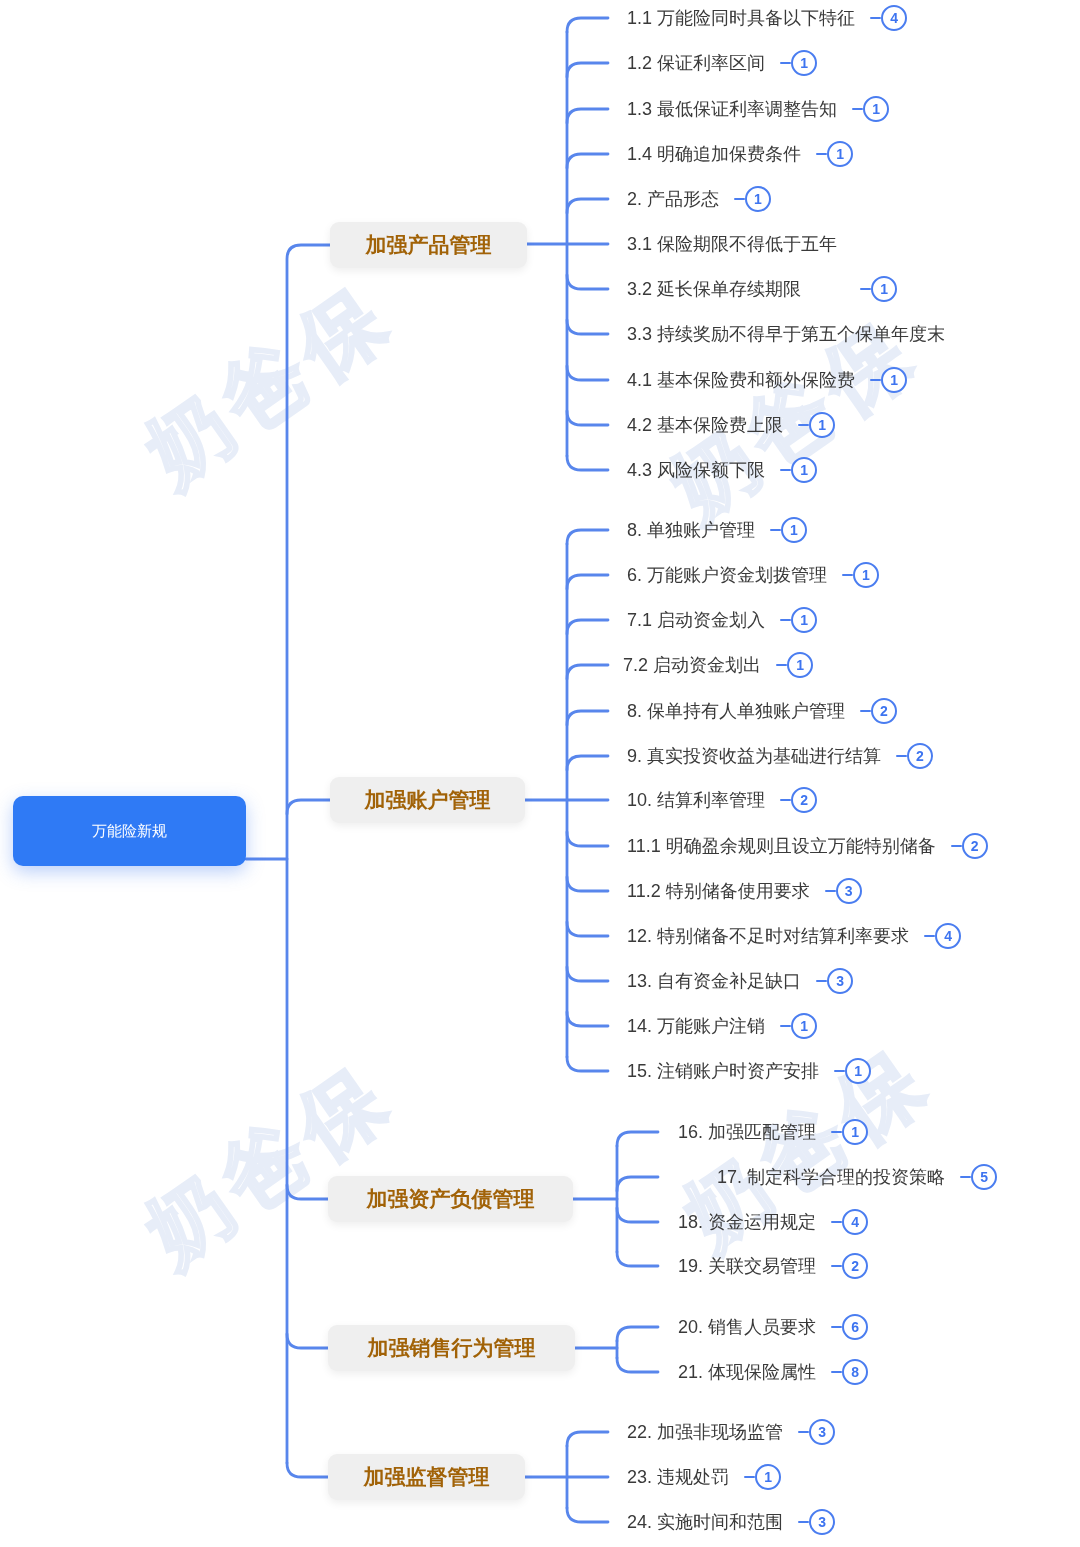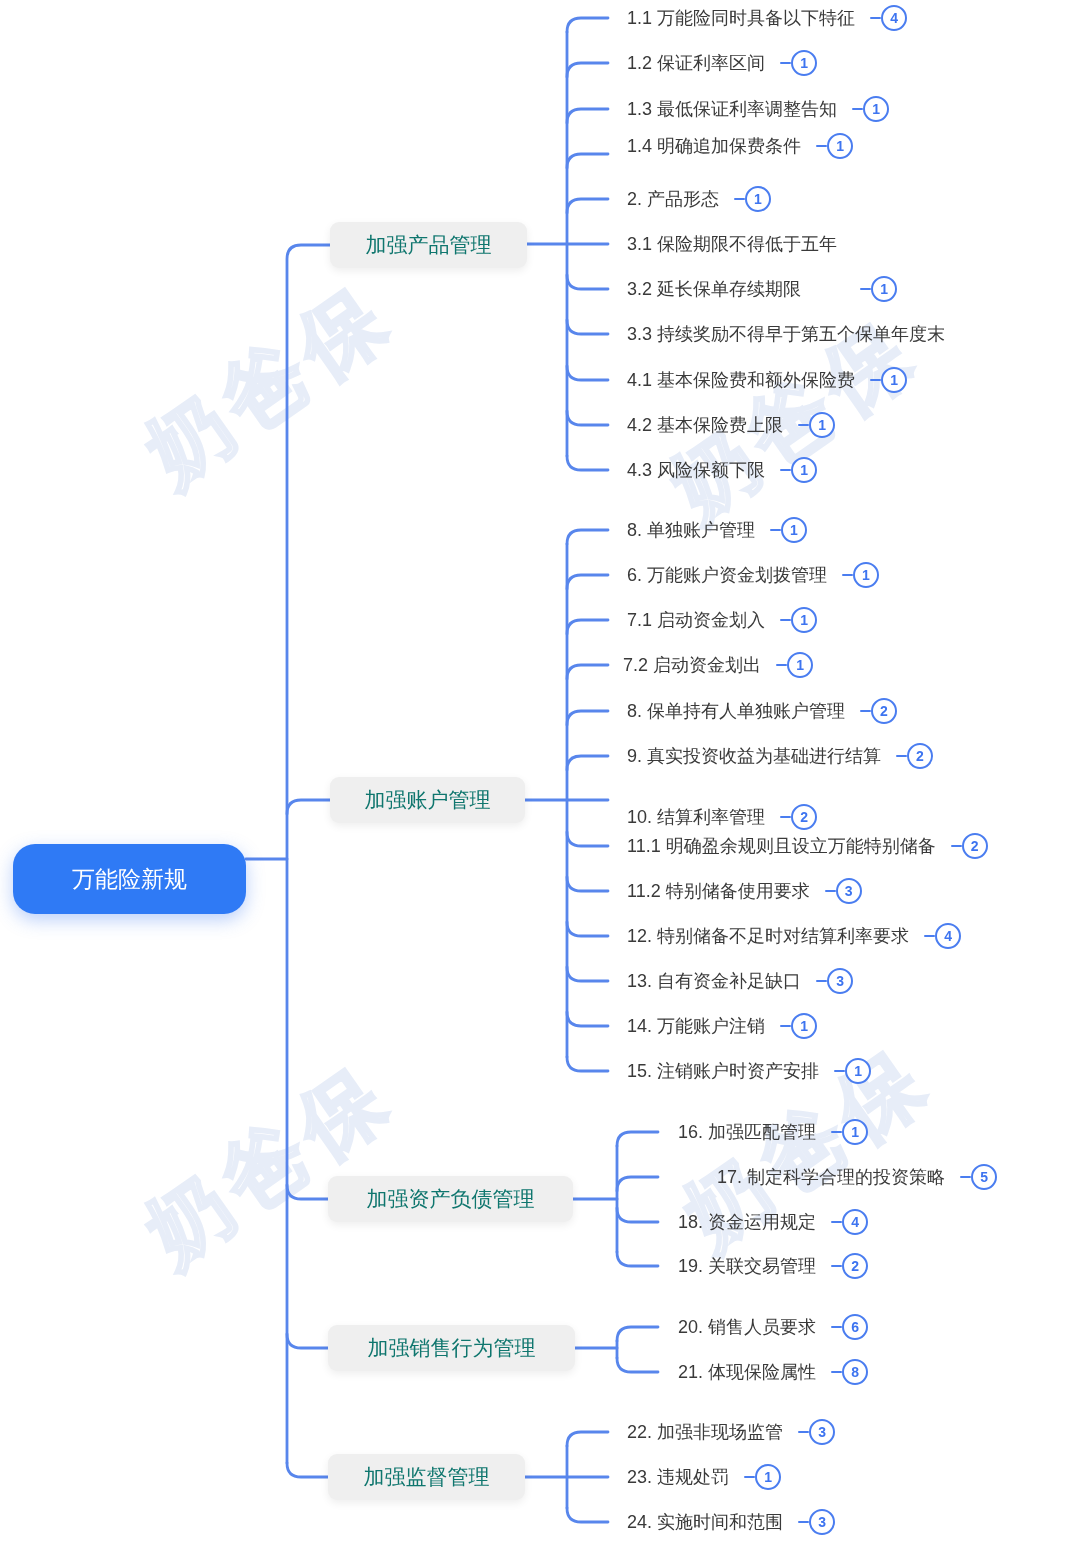--- a/index.html
+++ b/index.html
@@ -21,33 +21,33 @@
     transform:translate(-50%,-50%) rotate(-35deg);
     white-space:nowrap;
     z-index:0;
     user-select:none;
   }
   
   svg.links{position:absolute;left:0;top:0;z-index:1;}
   svg.links path{fill:none;stroke:#5886ec;stroke-width:2.8;stroke-linecap:round;}
   
   .root-node{
-    position:absolute;left:13px;top:844px;width:233px;height:70px;
-    background:#2f7af5;border-radius:22px;
+    position:absolute;left:13px;top:796px;width:233px;height:70px;
+    background:#2f7af5;border-radius:10px;
     display:flex;align-items:center;justify-content:center;
-    color:#ffffff;font-size:23px;font-weight:500;
+    color:#ffffff;font-size:15px;font-weight:500;
     box-shadow:0 6px 18px rgba(60,120,240,.35);
     z-index:2;white-space:nowrap;
   }
   
   .branch-node{
     position:absolute;height:46px;
     background:#efefef;border-radius:9px;
     display:flex;align-items:center;justify-content:center;
-    color:#0f766e;font-size:21px;font-weight:400;
+    color:#a16207;font-size:21px;font-weight:700;
     box-shadow:0 3px 8px rgba(0,0,0,.07);
     z-index:2;white-space:nowrap;
   }
   
   .child{
     position:absolute;height:28px;
     display:flex;align-items:center;
     font-size:18px;color:#3a3a3a;
     white-space:nowrap;z-index:2;
   }
@@ -154,21 +154,21 @@
         <span class="circle">1</span>
       </span>
   </div>
   <div class="child" style="left:627px;top:95px;">
     <span class="txt">1.3 最低保证利率调整告知</span>
     <span class="badge">
         <i class="dash"></i>
         <span class="circle">1</span>
       </span>
   </div>
-  <div class="child" style="left:627px;top:132px;">
+  <div class="child" style="left:627px;top:140px;">
     <span class="txt">1.4 明确追加保费条件</span>
     <span class="badge">
         <i class="dash"></i>
         <span class="circle">1</span>
       </span>
   </div>
   <div class="child" style="left:627px;top:185px;">
     <span class="txt">2. 产品形态</span>
     <span class="badge">
         <i class="dash"></i>
@@ -245,21 +245,21 @@
         <span class="circle">2</span>
       </span>
   </div>
   <div class="child" style="left:627px;top:742px;">
     <span class="txt">9. 真实投资收益为基础进行结算</span>
     <span class="badge">
         <i class="dash"></i>
         <span class="circle">2</span>
       </span>
   </div>
-  <div class="child" style="left:627px;top:786px;margin-top:17px;">
+  <div class="child" style="left:627px;top:786px;">
     <span class="txt">10. 结算利率管理</span>
     <span class="badge">
         <i class="dash"></i>
         <span class="circle">2</span>
       </span>
   </div>
   <div class="child" style="left:627px;top:832px;">
     <span class="txt">11.1 明确盈余规则且设立万能特别储备</span>
     <span class="badge">
         <i class="dash"></i>

